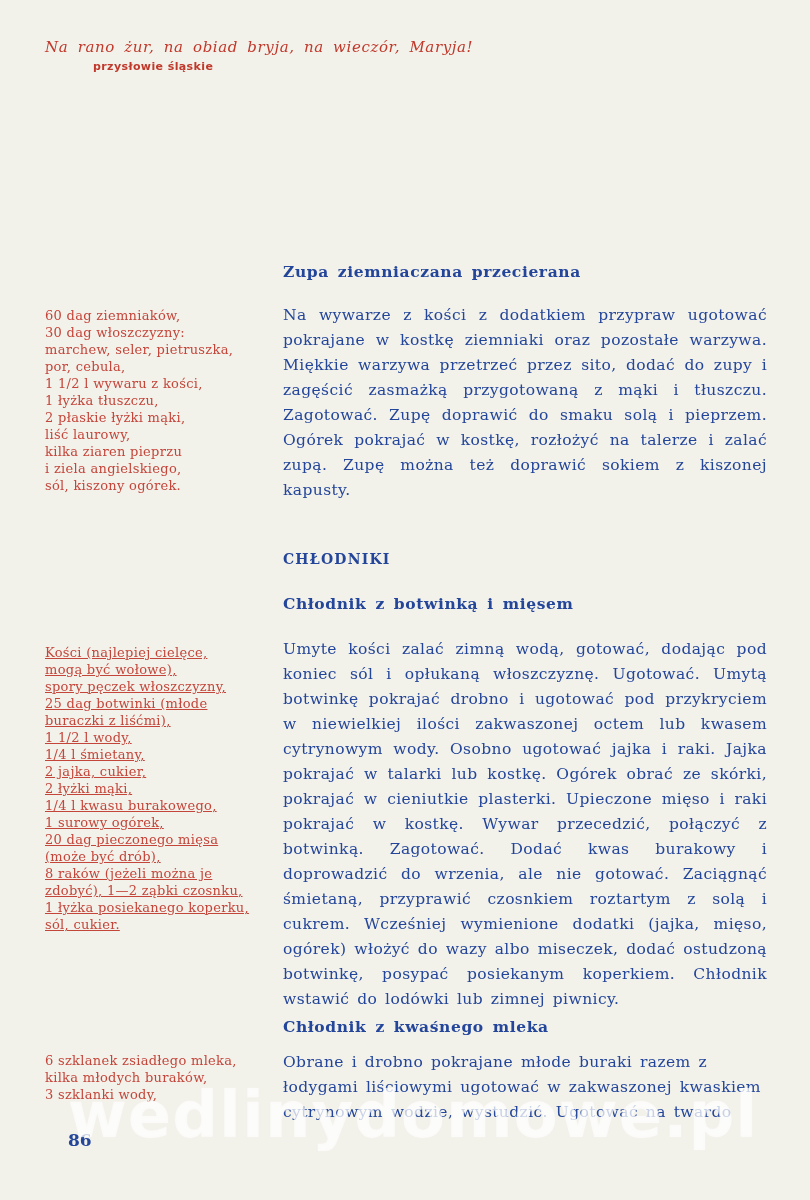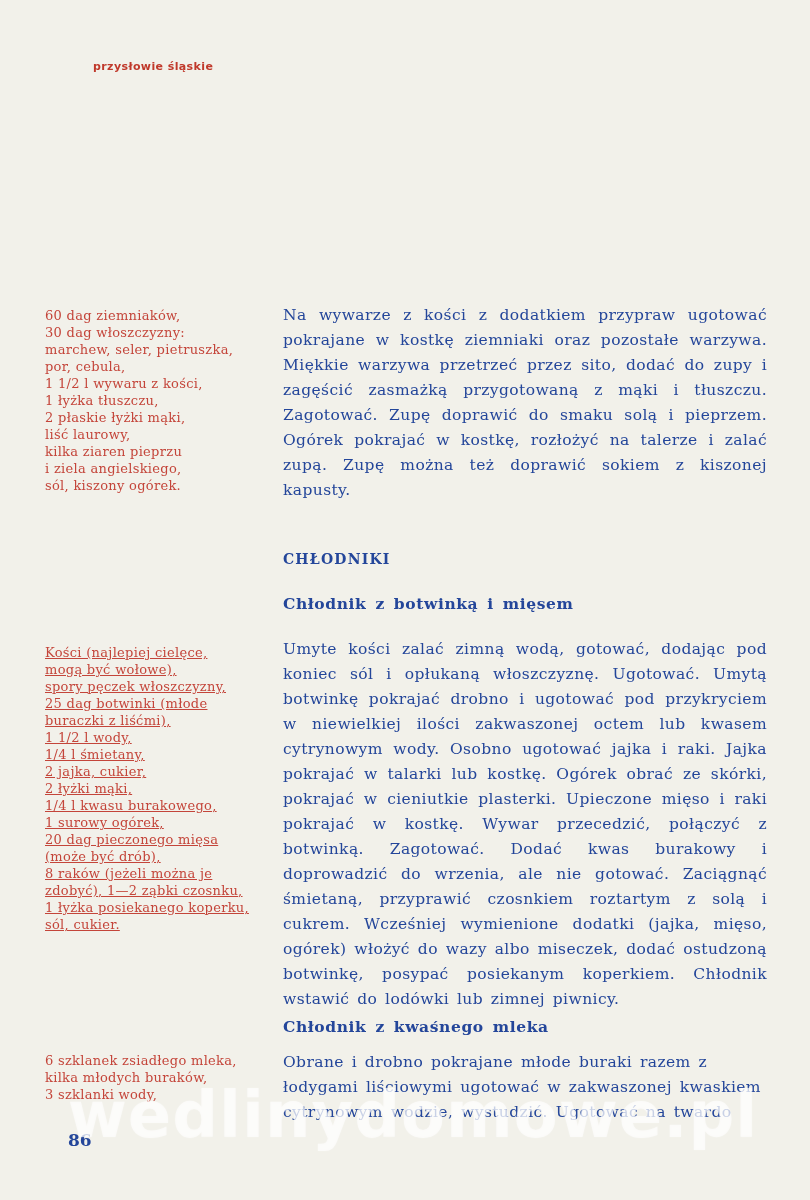--- a/index.html
+++ b/index.html
@@ -109,20 +109,21 @@
     letter-spacing: 1px;
     pointer-events: none;
     text-shadow: 0 0 2px rgba(255,255,255,0.35);
   }
 </style>
 </head>
 <body>
 
 <div class="page">
 
+  <div class="epigraph-quote">Na rano żur, na obiad bryja, na wieczór, Maryja!</div>
 
   <div class="epigraph-attr">przysłowie śląskie</div>
 
   <div class="ingredients ing-1">60 dag ziemniaków,
 30 dag włoszczyzny:
 marchew, seler, pietruszka,
 por, cebula,
 1 1/2 l wywaru z kości,
 1 łyżka tłuszczu,
 2 płaskie łyżki mąki,
@@ -147,20 +148,21 @@
 8 raków (jeżeli można je
 zdobyć), 1—2 ząbki czosnku,
 1 łyżka posiekanego koperku,
 sól, cukier.</div>
 
   <div class="ingredients ing-3">6 szklanek zsiadłego mleka,
 kilka młodych buraków,
 3 szklanki wody,</div>
 
 
+  <div class="recipe-title t-recipe1">Zupa ziemniaczana przecierana</div>
 
   <div class="para p-recipe1">Na wywarze z kości z dodatkiem przypraw ugotować pokrajane w kostkę ziemniaki oraz pozostałe warzywa. Miękkie warzywa przetrzeć przez sito, dodać do zupy i zagęścić zasmażką przygotowaną z mąki i tłuszczu. Zagotować. Zupę doprawić do smaku solą i pieprzem. Ogórek pokrajać w kostkę, rozłożyć na talerze i zalać zupą. Zupę można też doprawić sokiem z kiszonej kapusty.</div>
 
   <div class="section-heading h-chlodniki">CHŁODNIKI</div>
 
   <div class="recipe-title t-recipe2">Chłodnik z botwinką i mięsem</div>
 
   <div class="para p-recipe2">Umyte kości zalać zimną wodą, gotować, dodając pod koniec sól i opłukaną włoszczyznę. Ugotować. Umytą botwinkę pokrajać drobno i ugotować pod przykryciem w niewielkiej ilości zakwaszonej octem lub kwasem cytrynowym wody. Osobno ugotować jajka i raki. Jajka pokrajać w talarki lub kostkę. Ogórek obrać ze skórki, pokrajać w cieniutkie plasterki. Upieczone mięso i raki pokrajać w kostkę. Wywar przecedzić, połączyć z botwinką. Zagotować. Dodać kwas burakowy i doprowadzić do wrzenia, ale nie gotować. Zaciągnąć śmietaną, przyprawić czosnkiem roztartym z solą i cukrem. Wcześniej wymienione dodatki (jajka, mięso, ogórek) włożyć do wazy albo miseczek, dodać ostudzoną botwinkę, posypać posiekanym koperkiem. Chłodnik wstawić do lodówki lub zimnej piwnicy.</div>
 
   <div class="recipe-title t-recipe3">Chłodnik z kwaśnego mleka</div>

